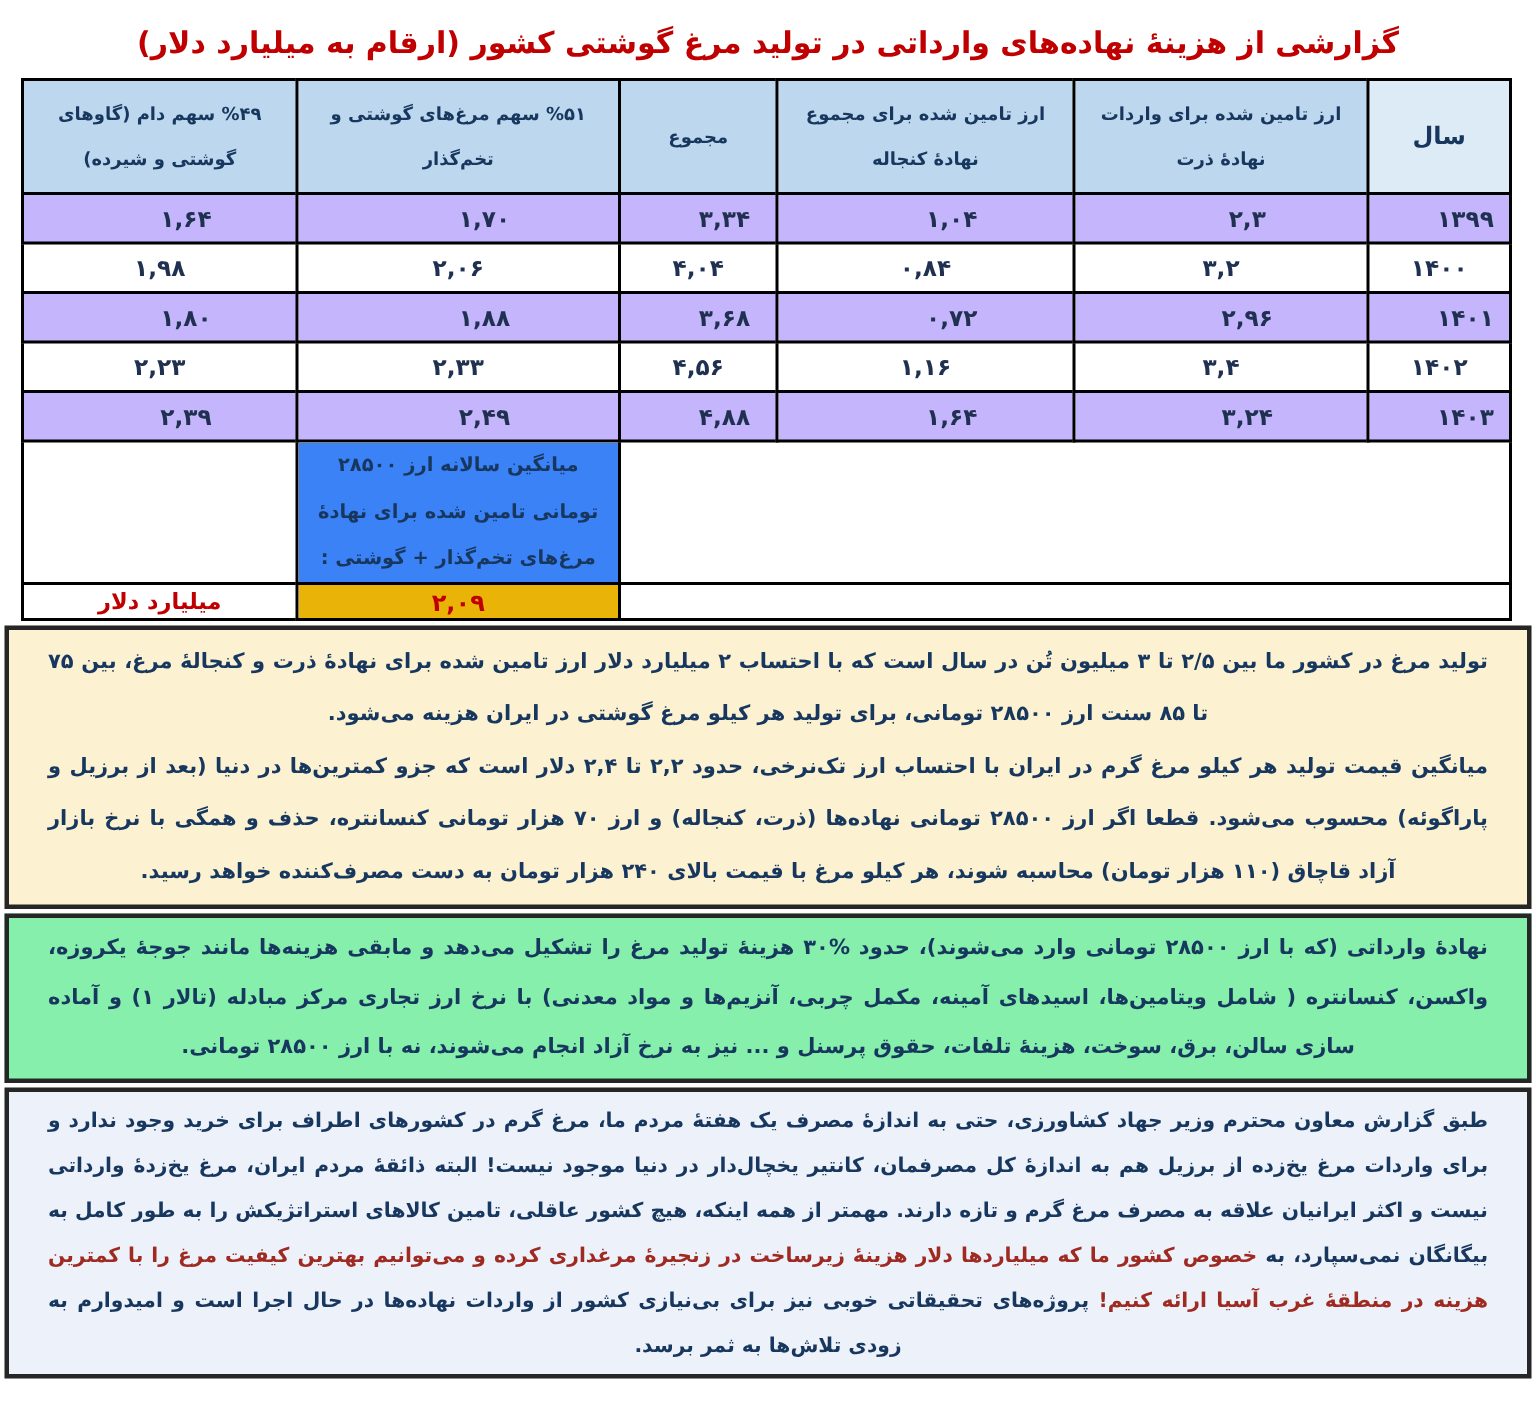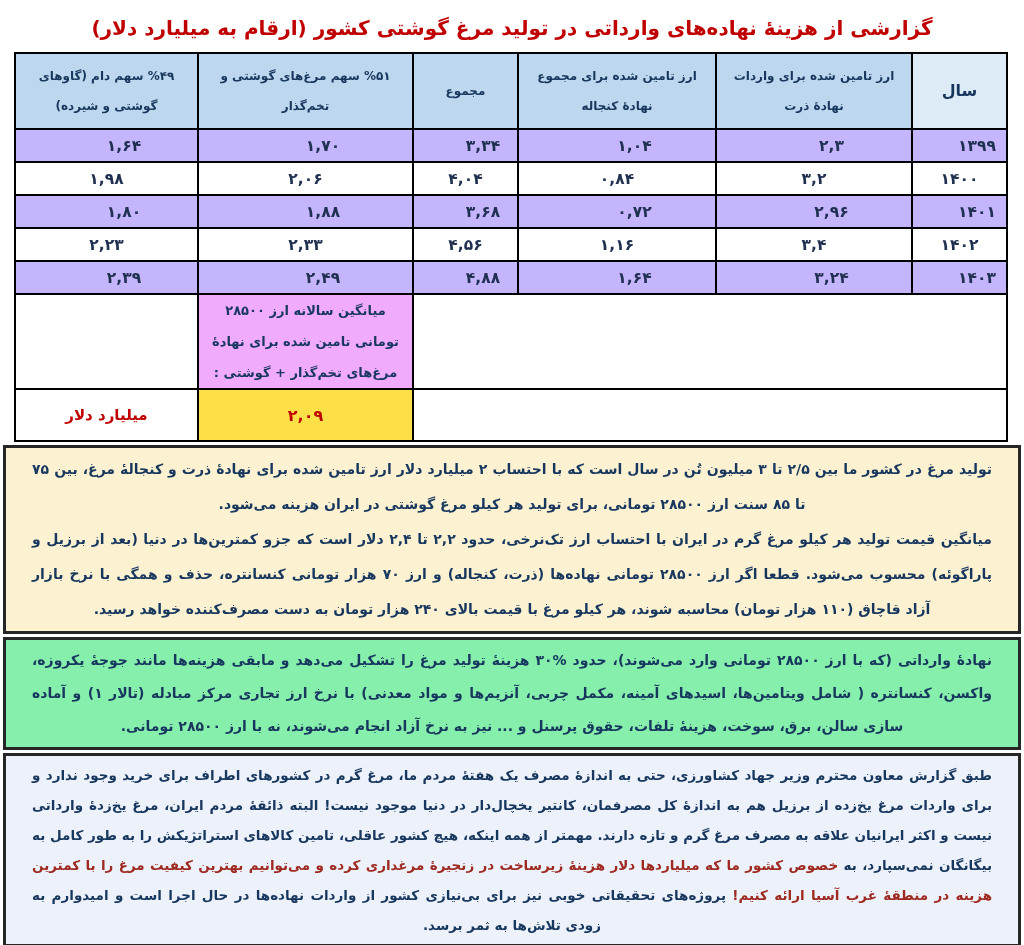--- a/index.html
+++ b/index.html
@@ -3,20 +3,21 @@
 <meta charset="utf-8">
 <style>
   * { box-sizing: border-box; }
   html, body { margin: 0; padding: 0; background: #ffffff; }
   .page {
     width: 1024px; height: 945px; overflow: hidden;
     direction: rtl;
     font-family: "DejaVu Sans", sans-serif;
     font-weight: bold;
     background: #ffffff;
+    border-radius: 23px;
   }
   .title {
     text-align: center;
     color: #C00000;
     font-size: 20px;
     padding: 16px 8px 12px 8px;
   }
   table.data-table {
     border-collapse: collapse;
     table-layout: fixed;
@@ -37,26 +38,26 @@
     height: 76px;
     line-height: 30px;
     font-weight: bold;
   }
   .data-table th.col-year { background: #DDEBF7; font-size: 16px; margin-top: 38px; }
   tr.data-row { height: 33px; }
   tr.data-row td { color: #1F3050; font-size: 15.5px; background: #ffffff; }
   tr.data-row.gray td { background: #c4b5fd; padding-left: 40px; }
   td.note-empty { background: #ffffff; }
   td.note-label-cell {
-    background: #f0abfc; color: #17375E;
+    background: #3b82f6; color: #17375E;
     font-size: 13px; line-height: 31px; height: 78px;
   }
   td.note-value-cell {
-    background: #fde047; color: #C00000;
-    font-size: 16px; height: 52px;
+    background: #eab308; color: #C00000;
+    font-size: 16px; height: 24px;
   }
   td.note-unit-cell { color: #C00000; font-size: 15px; background: #ffffff; }
   .text-block {
     margin: 3px 3px 0 3px;
     border: 3px solid #262626;
     padding: 4px 26px;
     color: #17375E;
     overflow: hidden;
   }
   .text-block p {

